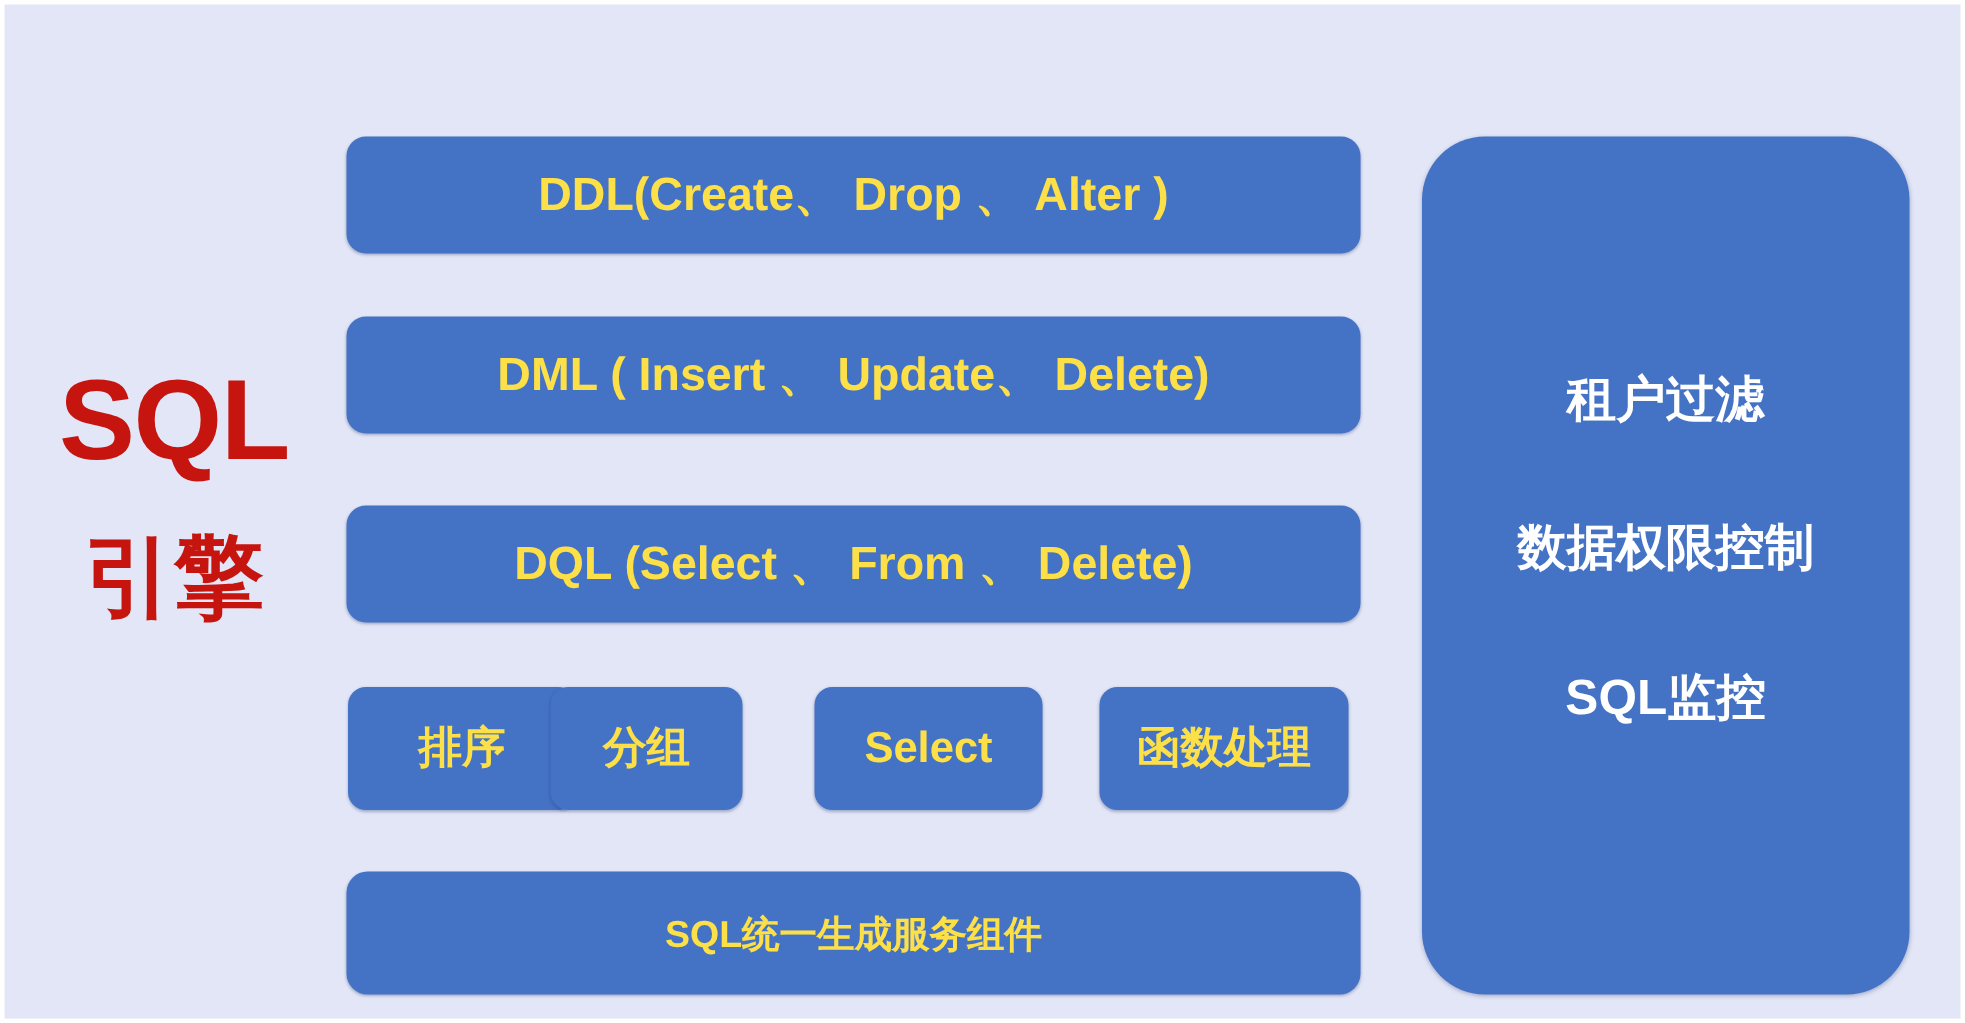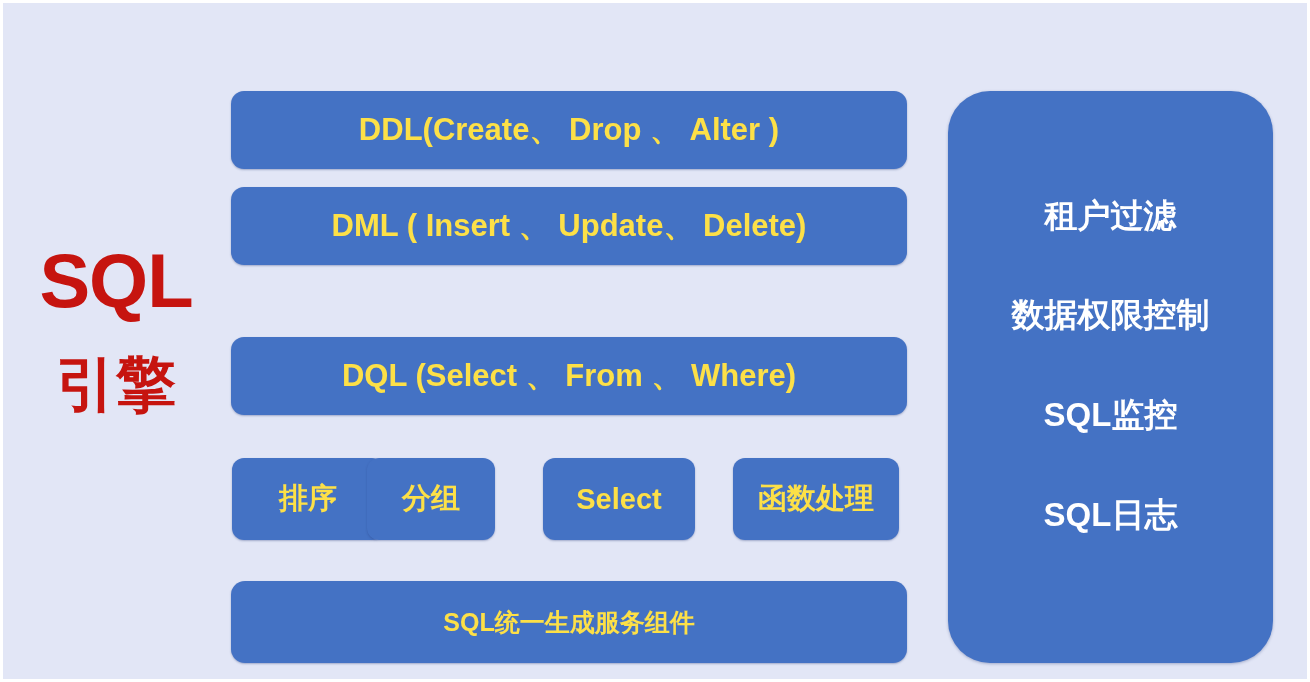--- a/index.html
+++ b/index.html
@@ -62,21 +62,21 @@
   }
 
   .row-wide {
     left: 228px;
     width: 676px;
     height: 78px;
     font-size: 31px;
   }
 
   #box-ddl { top: 88px; }
-  #box-dml { top: 184px; align-items: center; }
+  #box-dml { top: 208px; align-items: center; }
   #box-dql { top: 334px; }
 
   #box-footer {
     left: 228px;
     width: 676px;
     top: 578px;
     height: 82px;
     font-size: 25px;
     border-radius: 14px;
   }
@@ -133,21 +133,21 @@
 
   <div class="bluebox row-wide" id="box-ddl">
     <span>DDL(Create、 Drop 、 Alter )</span>
   </div>
 
   <div class="bluebox row-wide" id="box-dml">
     <span>DML ( Insert 、 Update、 Delete)</span>
   </div>
 
   <div class="bluebox row-wide" id="box-dql">
-    <span>DQL  (Select 、 From 、 Where)</span>
+    <span>DQL  (Select 、 From 、 Delete)</span>
   </div>
 
   <div class="bluebox smallbox" id="box-sort">
     <span>排序</span>
   </div>
 
   <div class="bluebox smallbox" id="box-group">
     <span>分组</span>
   </div>
 
@@ -160,16 +160,15 @@
   </div>
 
   <div class="bluebox" id="box-footer">
     <span>SQL统一生成服务组件</span>
   </div>
 
   <div class="panel-right">
     <div class="pitem">租户过滤</div>
     <div class="pitem">数据权限控制</div>
     <div class="pitem">SQL监控</div>
-    <div class="pitem">SQL日志</div>
   </div>
 
 </div>
 
 </body></html>

